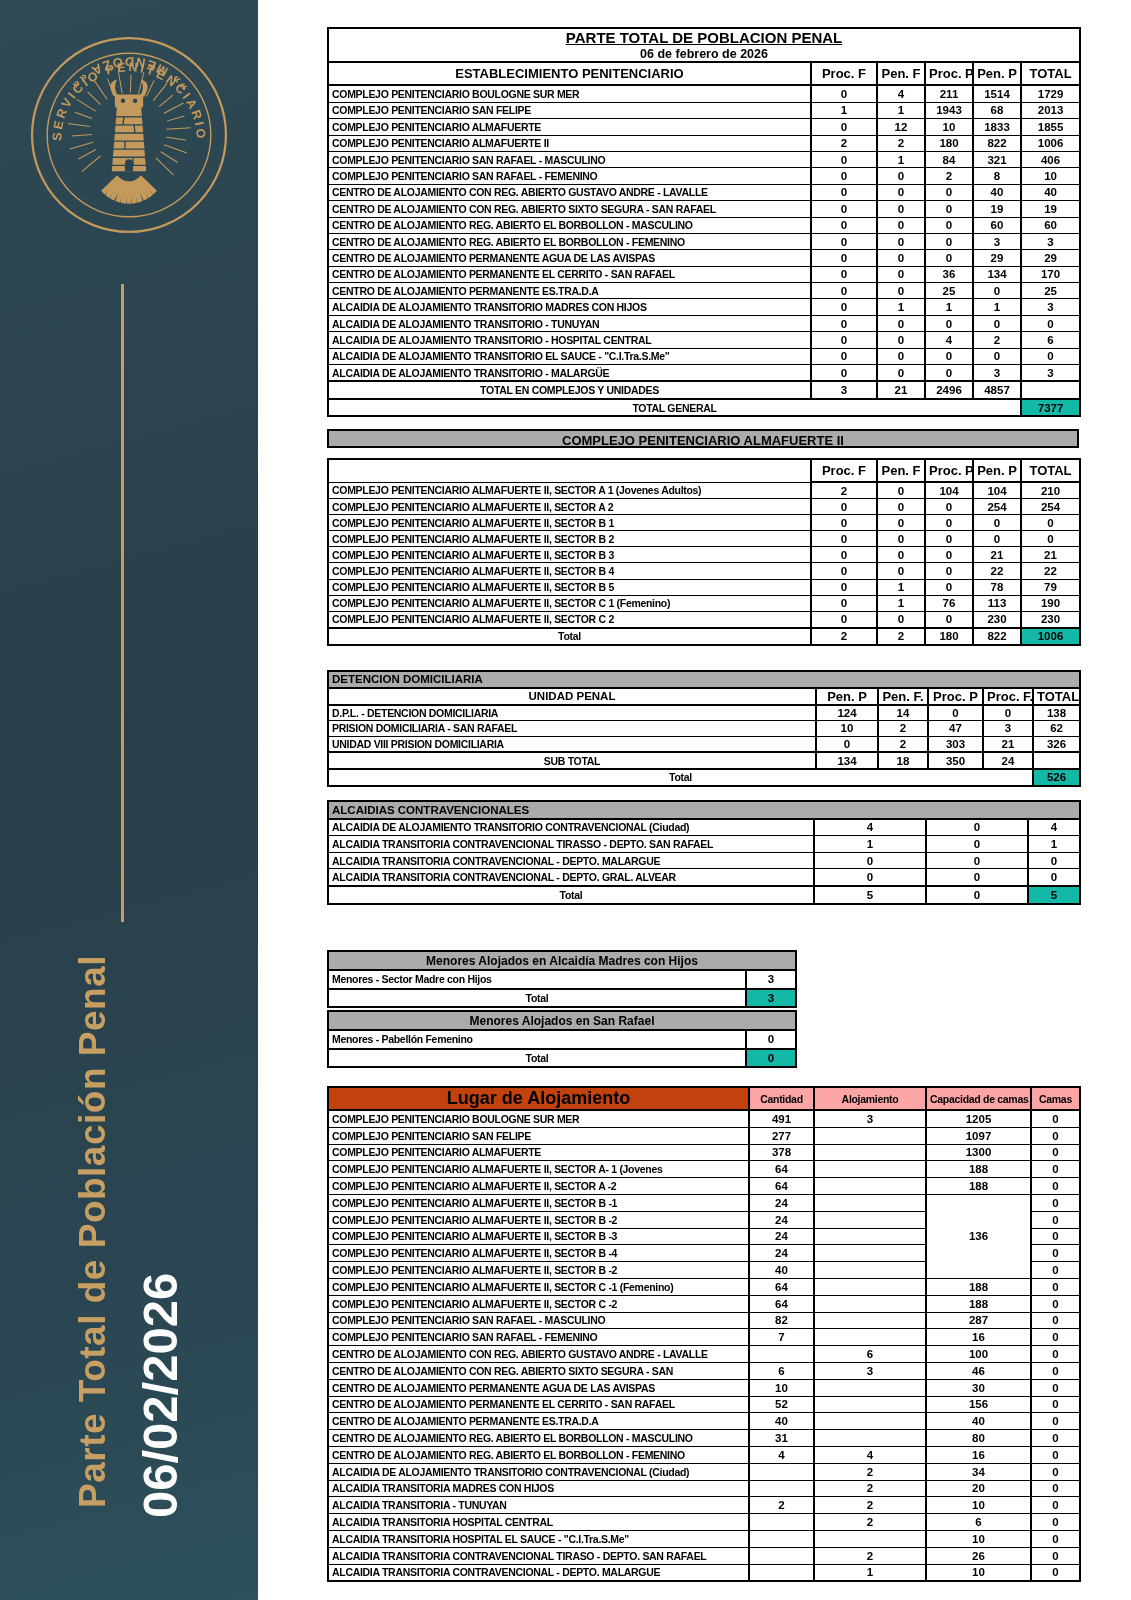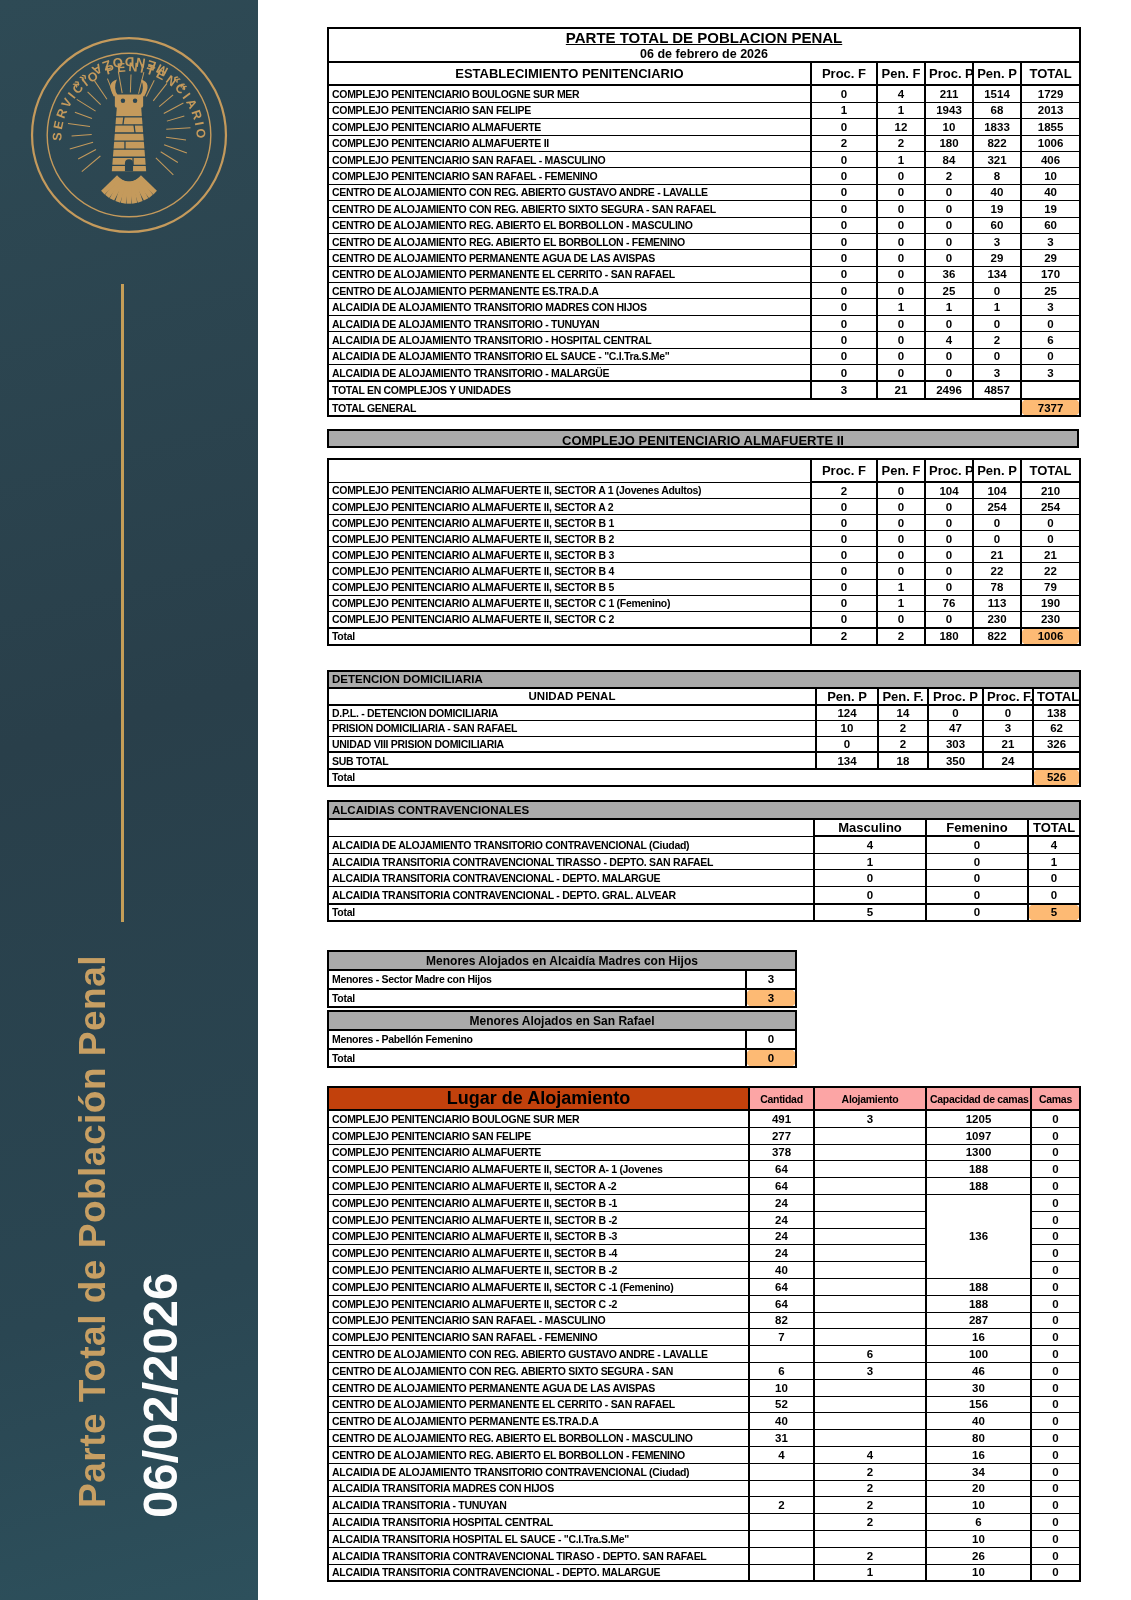--- a/index.html
+++ b/index.html
@@ -25,22 +25,22 @@
     font-size:49px;font-weight:bold;color:#fdfdfd;white-space:nowrap;
   }
   
   table{border-collapse:collapse;table-layout:fixed;position:absolute;background:#fff;}
   td,th{border:1.2px solid #000;font-weight:bold;overflow:hidden;white-space:nowrap;padding:0 3px;color:#000;}
   table{border:2.5px solid #000;}
   .name{font-size:10.5px;text-align:left;letter-spacing:-0.3px;}
   .num{font-size:11.5px;text-align:center;border-left-width:2px;}
   .colhead{font-size:13px;text-align:center;border-width:2px;}
   .bighead{font-size:13px;text-align:center;border-width:2px;}
-  .hl{background:#fdba74;border-radius:7px;}
-  .tt td{border-top-width:2.4px;}
+  .hl{background:#14b8a6;}
+  .tt td{border-top-width:2.4px;text-align:center;}
   .band{background:#ababab;border-width:2.4px;}
   .band.left{font-size:11.5px;text-align:left;}
   .band.center{font-size:12.5px;text-align:center;}
   .band-div{
     position:absolute;left:327px;width:752px;height:19px;background:#ababab;
     border:2.4px solid #000;font-weight:bold;font-size:13px;text-align:center;
     line-height:19px;color:#000;box-sizing:border-box;
   }
   
   .t1{left:327px;top:27px;width:752px;}
@@ -509,26 +509,20 @@
   <colgroup>
       <col style="width:486px">
       <col style="width:112px">
       <col style="width:102px">
       <col style="width:52px">
     </colgroup>
   <thead>
     <tr>
       <td colspan="4" class="band left">ALCAIDIAS CONTRAVENCIONALES</td>
     </tr>
-    <tr class="hdr">
-      <td></td>
-      <td class="colhead">Masculino</td>
-      <td class="colhead">Femenino</td>
-      <td class="colhead">TOTAL</td>
-    </tr>
   </thead>
   <tbody>
       <tr>
         <td class="name">ALCAIDIA  DE ALOJAMIENTO  TRANSITORIO CONTRAVENCIONAL (Ciudad)</td>
         <td class="num">4</td>
         <td class="num">0</td>
         <td class="num">4</td>
       </tr>
       <tr>
         <td class="name">ALCAIDIA  TRANSITORIA CONTRAVENCIONAL TIRASSO - DEPTO. SAN RAFAEL</td>

